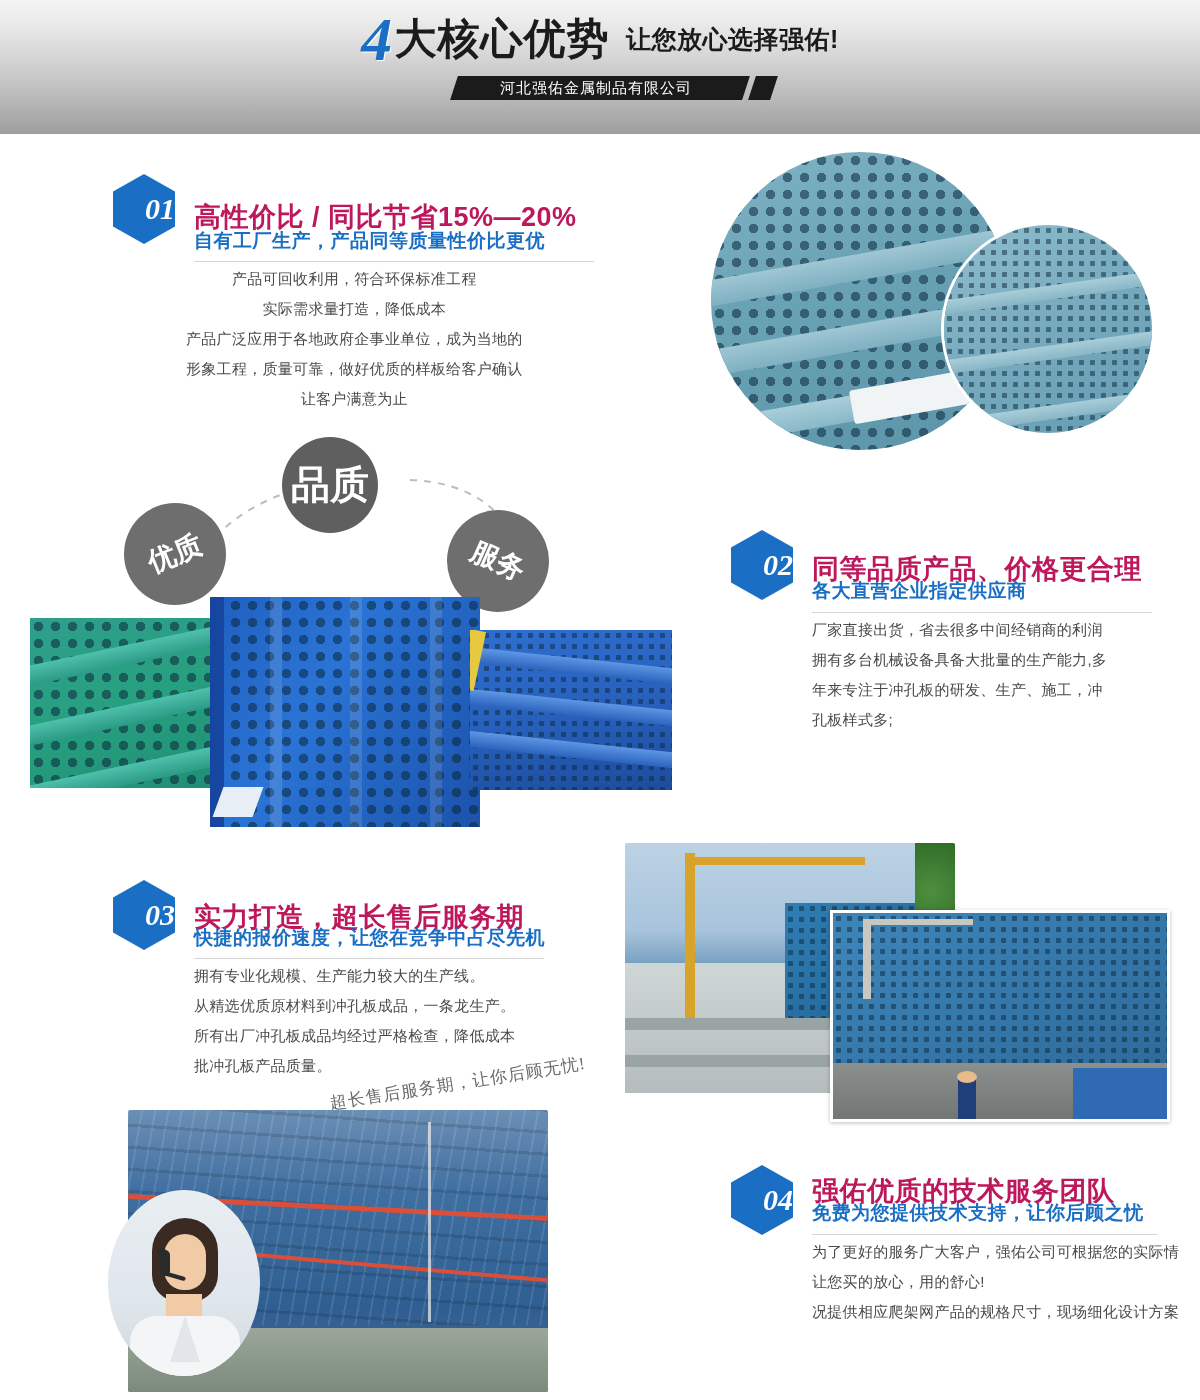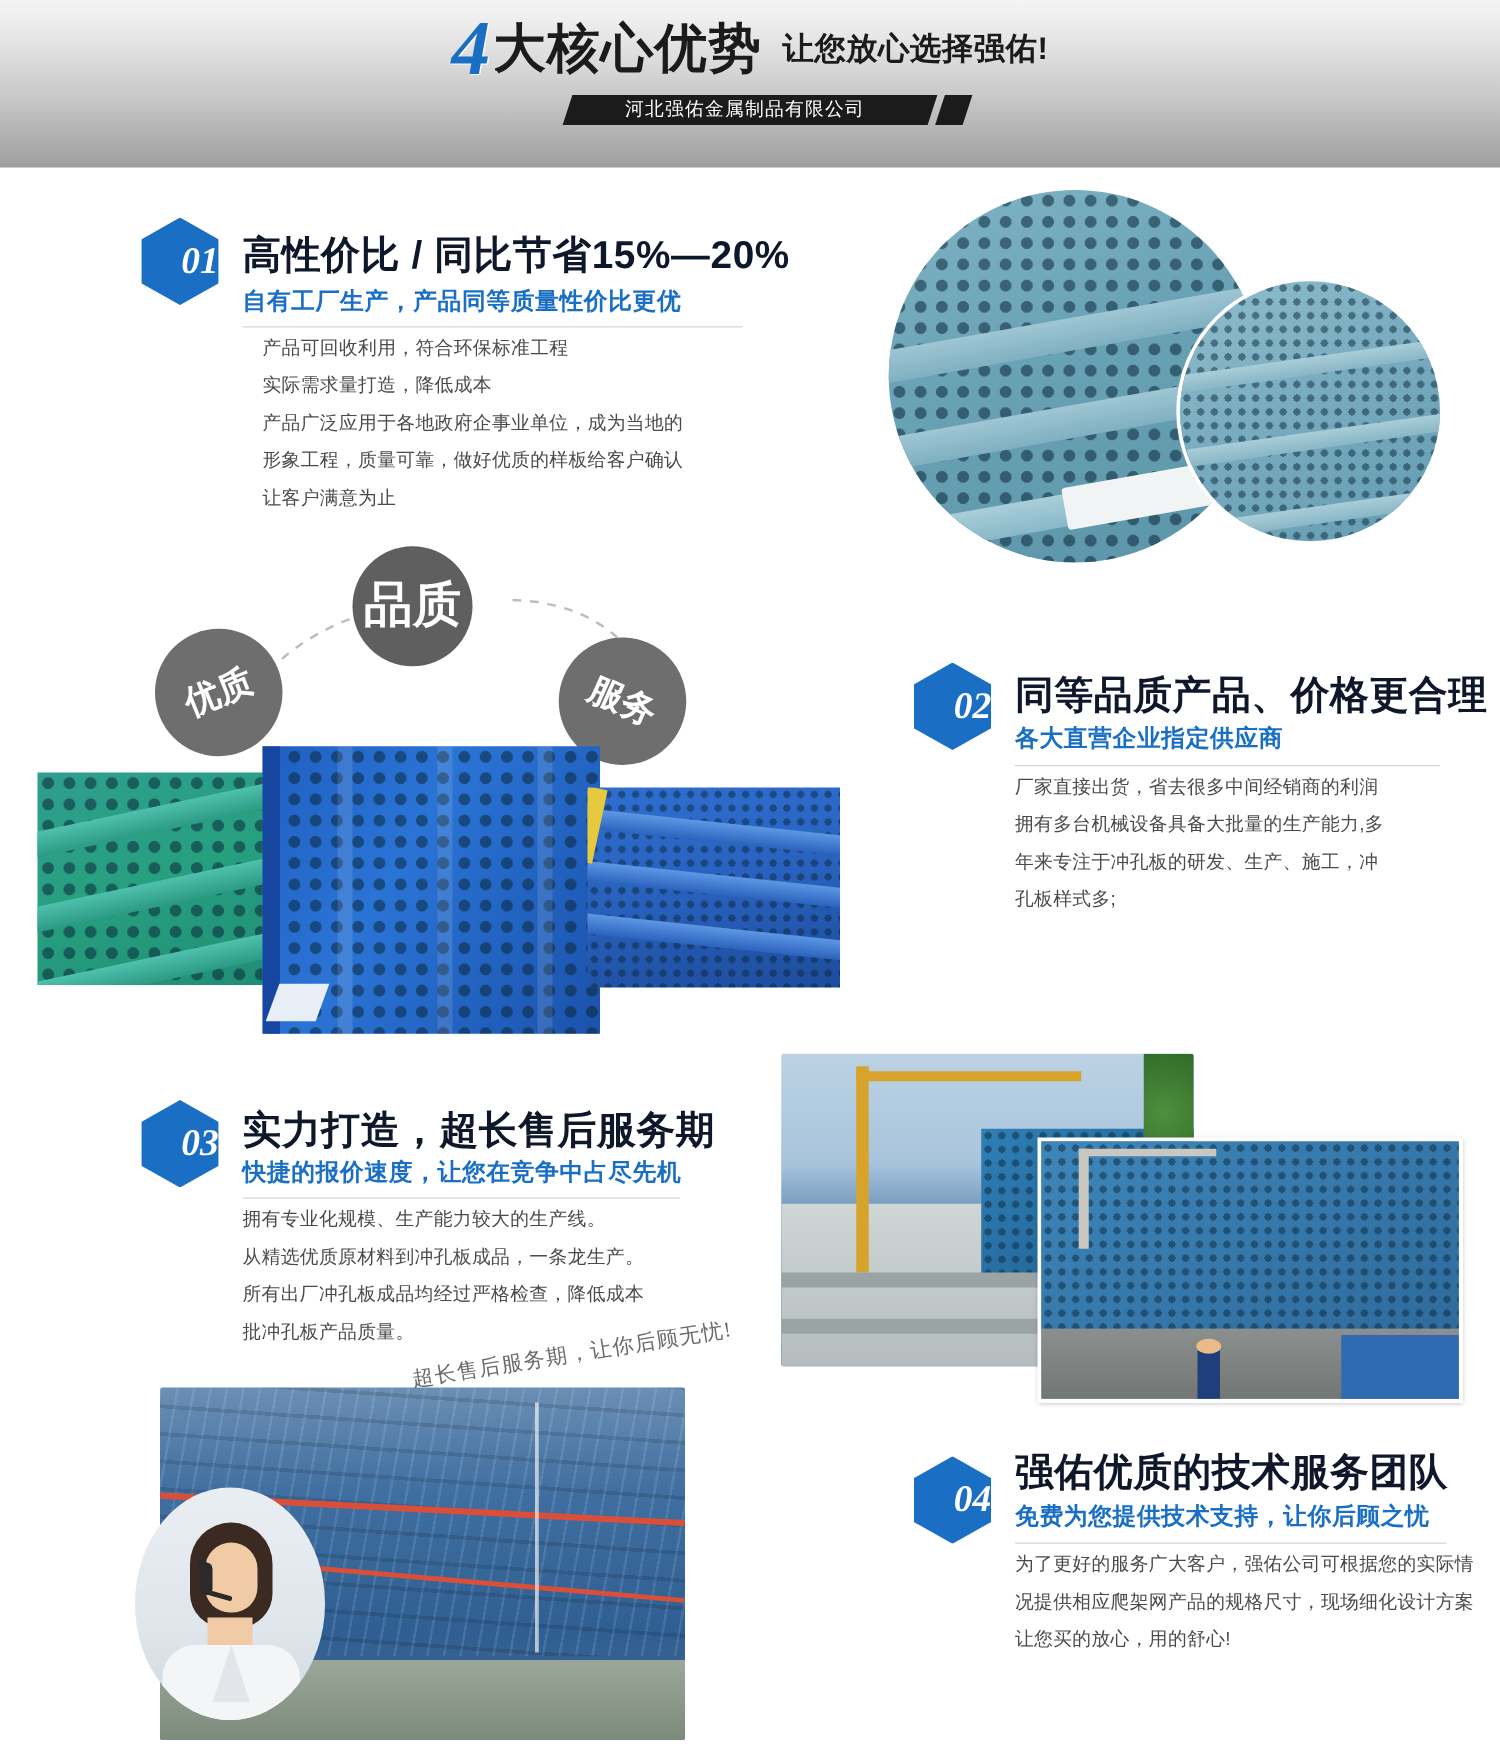--- a/index.html
+++ b/index.html
@@ -100,25 +100,26 @@
     clip-path: polygon(50% 0%, 100% 25%, 100% 75%, 50% 100%, 0% 75%, 0% 25%);
     color: #ffffff;
     font-size: 30px;
     font-weight: bold;
     font-style: italic;
     display: flex; align-items: center; justify-content: flex-end;
     font-family: "Liberation Serif", serif;
   }
   .title-1 {
     position: absolute;
-    font-size: 31px;
-    font-weight: bold;
-    color: #0f172a;
+    font-size: 27px;
+    font-weight: bold;
+    color: #be185d;
     white-space: nowrap;
     letter-spacing: 0.5px;
+    margin-top: 16px;
   }
   .title-2 {
     position: absolute;
     font-size: 19px;
     font-weight: bold;
     color: #1a6fc4;
     white-space: nowrap;
     letter-spacing: 0.5px;
   }
   .divider {
@@ -210,21 +211,21 @@
       </div>
     </div>
   </div>
 
   <div class="hexnum" style="left:113px; top:174px;">
     <span>01</span>
   </div>
   <div class="title-1" style="left:194px; top:183px;">高性价比 / 同比节省15%—20%</div>
   <div class="title-2" style="left:194px; top:228px;">自有工厂生产，产品同等质量性价比更优</div>
   <div class="divider" style="left:194px; top:261px; width:400px;"></div>
-  <div class="body-text" style="left:210px; top:264px;">
+  <div class="body-text" style="left:186px; top:264px;text-align:center;">
     <div>产品可回收利用，符合环保标准工程</div>
     <div>实际需求量打造，降低成本</div>
     <div>产品广泛应用于各地政府企事业单位，成为当地的</div>
     <div>形象工程，质量可靠，做好优质的样板给客户确认</div>
     <div>让客户满意为止</div>
   </div>
 
   <div class="circle-a" style="left:711px; top:152px; width:298px; height:298px;
         background:linear-gradient(160deg,#7fb4c4 0%, #6ba3b6 40%, #5b93a8 100%);">
     <div style="position:absolute; inset:0;" class="perf"></div>
@@ -398,17 +399,17 @@
   </div>
 
   <div class="hexnum" style="left:731px; top:1165px;">
     <span>04</span>
   </div>
   <div class="title-1" style="left:812px; top:1157px;">强佑优质的技术服务团队</div>
   <div class="title-2" style="left:812px; top:1200px;">免费为您提供技术支持，让你后顾之忧</div>
   <div class="divider" style="left:812px; top:1234px; width:345px;"></div>
   <div class="body-text" style="left:812px; top:1237px;">
     <div>为了更好的服务广大客户，强佑公司可根据您的实际情</div>
+    <div>让您买的放心，用的舒心!</div>
     <div>况提供相应爬架网产品的规格尺寸，现场细化设计方案</div>
-    <div>让您买的放心，用的舒心!</div>
   </div>
 
 </div>
 
 </body></html>

